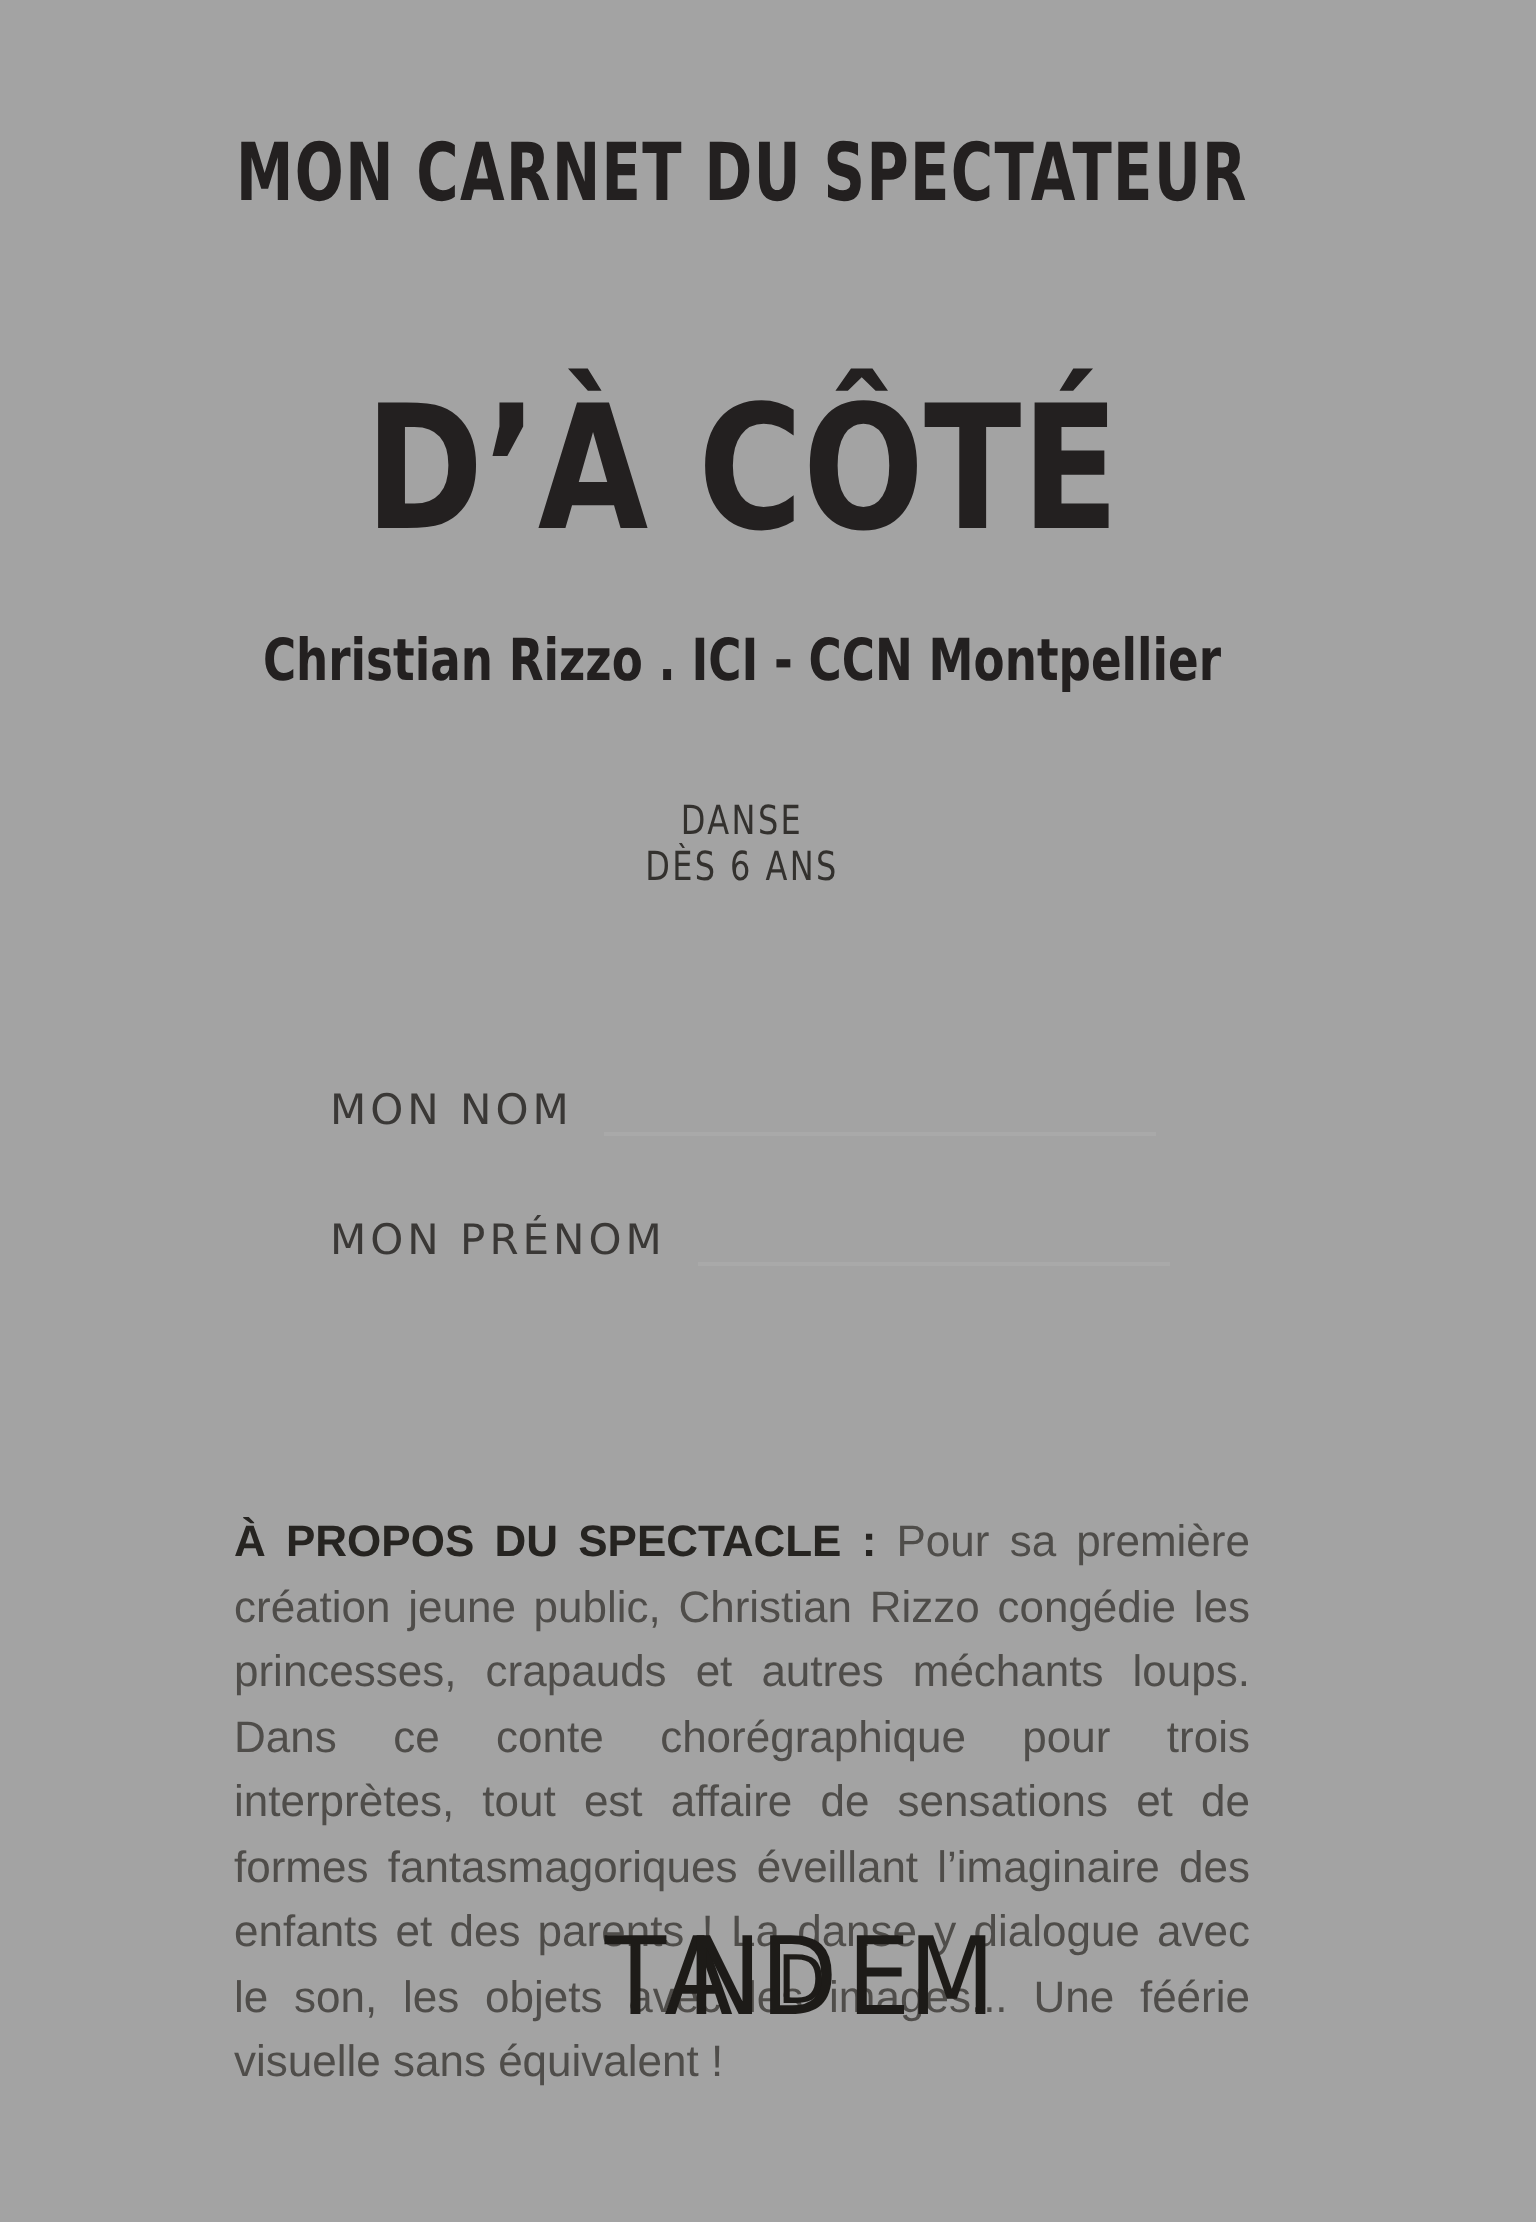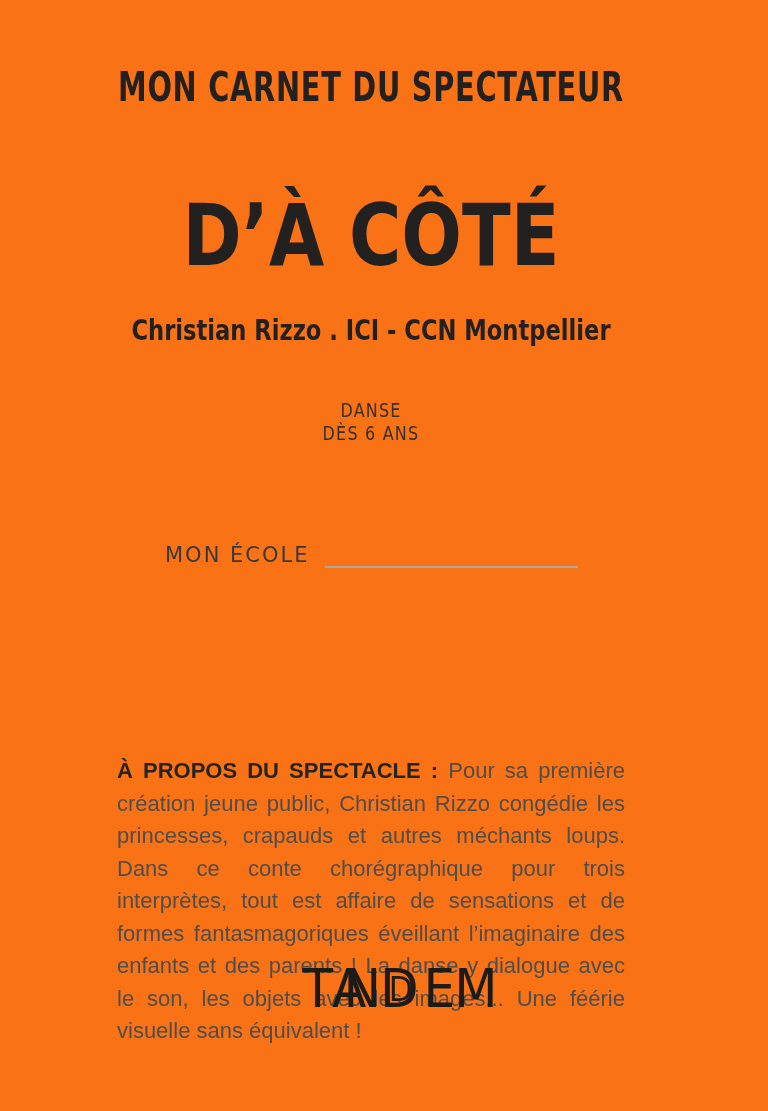--- a/index.html
+++ b/index.html
@@ -1,21 +1,21 @@
 <!DOCTYPE html>
 <html lang="fr"><head>
 <meta charset="utf-8">
 <style>
   html,body{margin:0;padding:0;}
   body{background:#e9e7e1;}
   .page{
     position:relative;
     width:768px;height:1111px;
     margin:0 auto;
-    background:#f97316;
+    background:#a3a3a3;
     overflow:hidden;
     color:#232020;
     font-family:"Liberation Sans", sans-serif;
   }
   
   .centered{position:absolute;left:0;width:742px;text-align:center;}
 
   .kicker{
     top:64px;
     font-family:"DejaVu Sans", sans-serif;
@@ -146,21 +146,25 @@
 
   <div class="centered subtitle">Christian Rizzo . ICI - CCN Montpellier</div>
 
   <div class="centered meta">
     <div>DANSE</div>
     <div>DÈS 6 ANS</div>
   </div>
 
   <div class="form">
     <div class="form-row">
-      <span class="form-label">MON ÉCOLE</span>
+      <span class="form-label">MON NOM</span>
+      <input class="write-line" type="text" value="" style="">
+    </div>
+    <div class="form-row">
+      <span class="form-label">MON PRÉNOM</span>
       <input class="write-line" type="text" value="" style="">
     </div>
   </div>
 
   <p class="about"><strong>À PROPOS DU SPECTACLE :</strong> <span>Pour sa première création jeune public, Christian Rizzo congédie les princesses, crapauds et autres méchants loups. Dans ce conte chorégraphique pour trois interprètes, tout est affaire de sensations et de formes fantasmagoriques éveillant l’imaginaire des enfants et des parents ! La danse y dialogue avec le son, les objets avec les images... Une féérie visuelle sans équivalent !</span></p>
 
   <div class="centered logo-block">
     <div class="logo-word"><span>T</span><span>A</span><span>N</span><span>D</span><span>D</span><span>E</span><span>M</span></div>
   </div>
 

